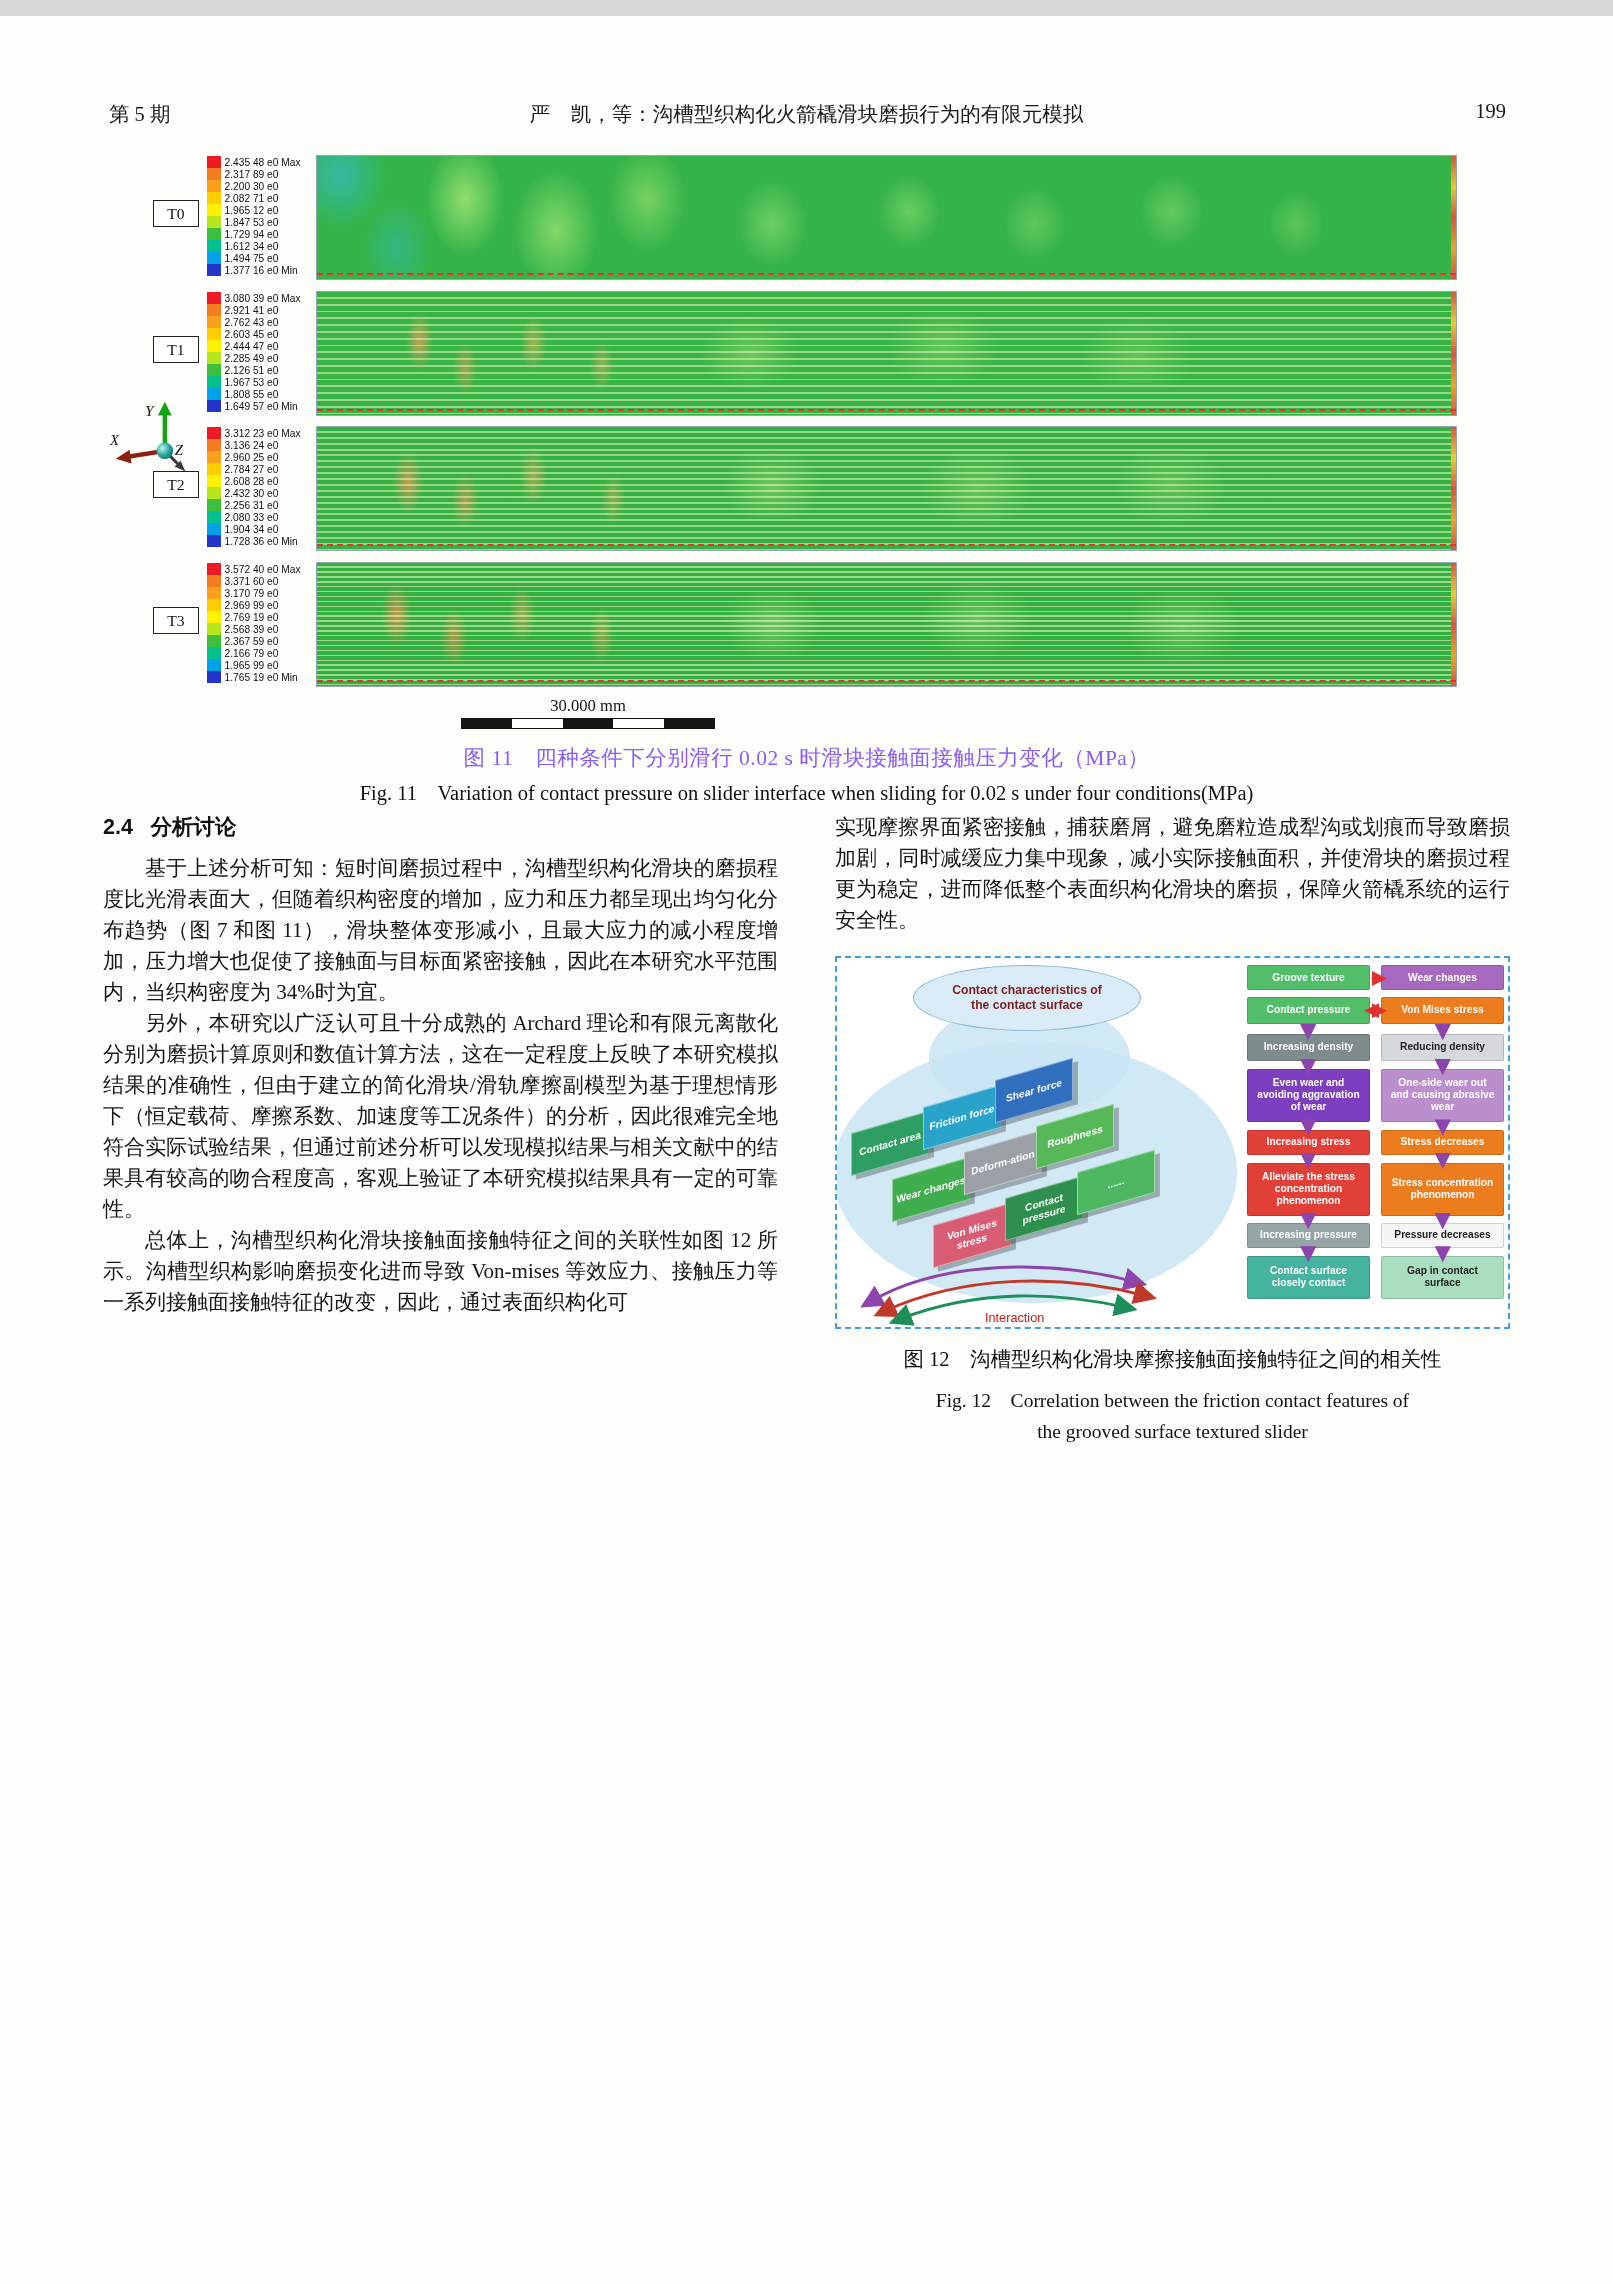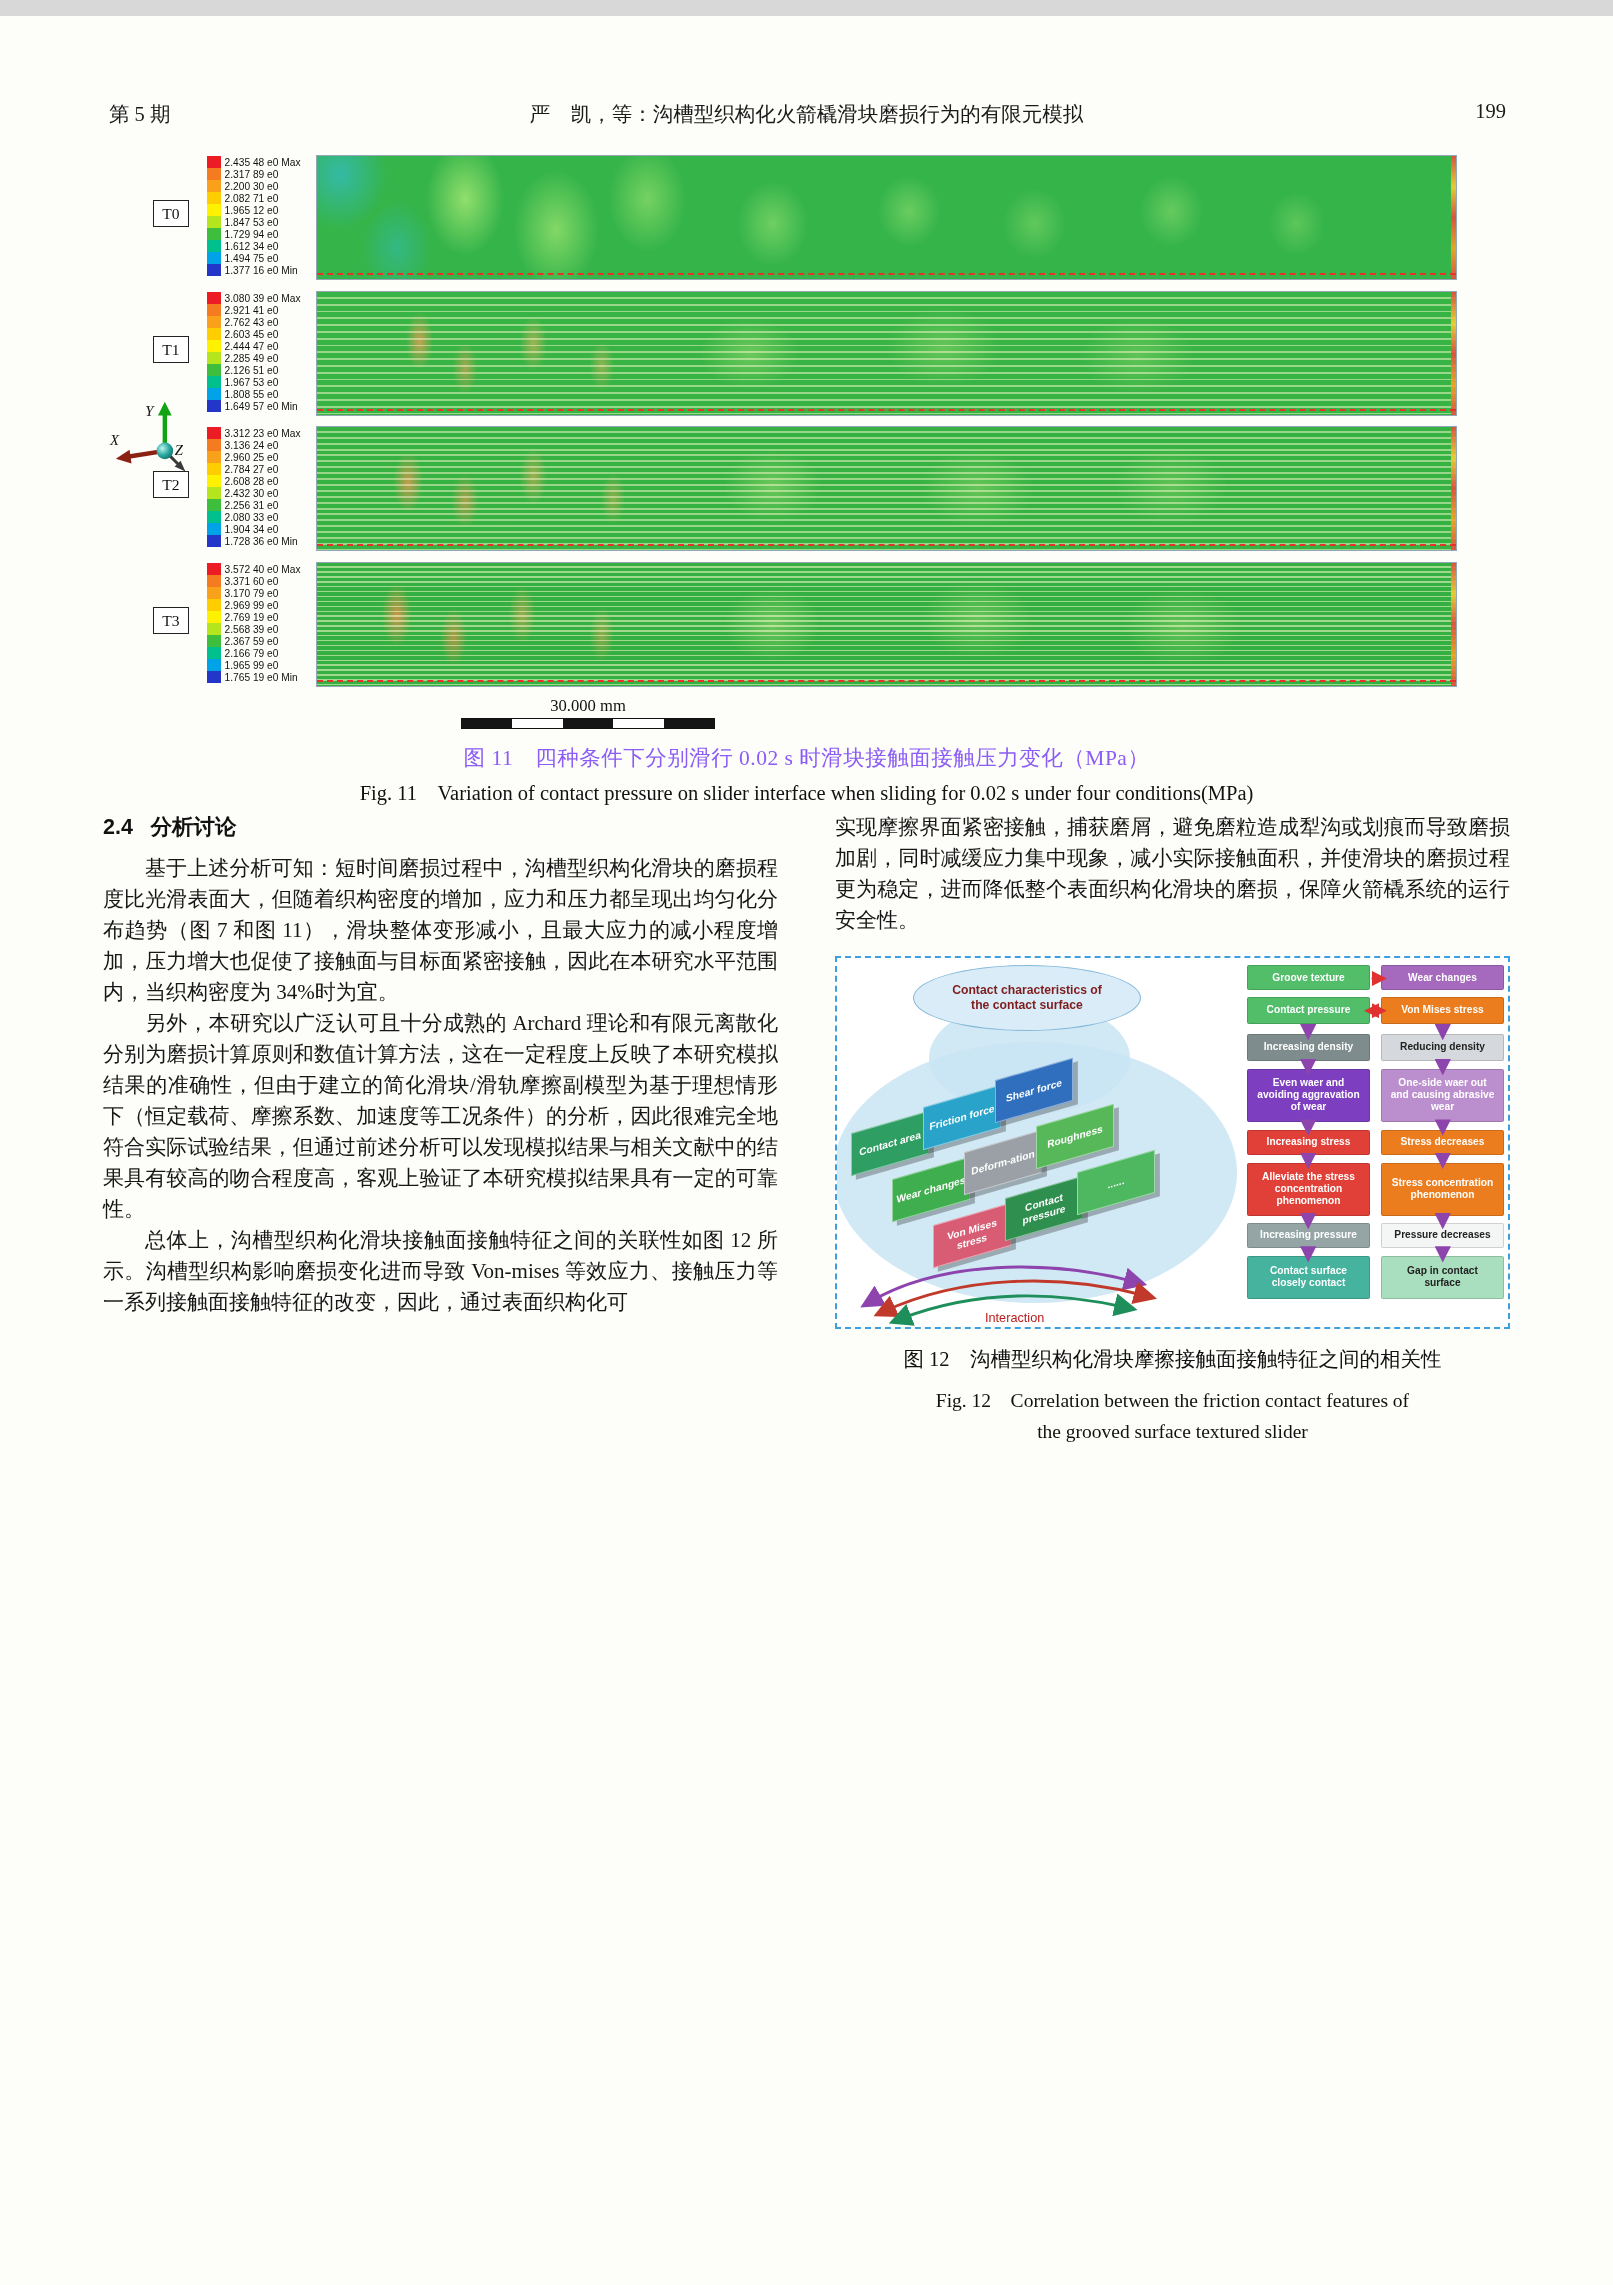--- a/index.html
+++ b/index.html
@@ -10,21 +10,21 @@
   
   .header { position:absolute; top:84px; left:105px; right:105px; height:27px; font-size:20.5px; color:#1a1a1a; }
   .header .issue { position:absolute; left:3.9px; top:0; }
   .header .rtitle { position:absolute; left:0; right:0; top:0; text-align:center; }
   .header .pageno { position:absolute; right:2px; top:0; }
 
   
   .fig11 { position:absolute; left:98px; top:138px; width:1395px; height:585px; }
   .panel { position:absolute; left:0; width:100%; height:127px; }
   .panel0{top:0} .panel1{top:136px} .panel2{top:271px} .panel3{top:407px}
-  .tlabel { position:absolute; left:55px; top:46px; width:36px; height:27px; border:1.5px solid #222; background:#fff;
+  .tlabel { position:absolute; left:55px; top:46px; width:46px; height:27px; border:1.5px solid #222; background:#fff;
             text-align:center; line-height:25px; font-size:15.6px; color:#111; }
   .legend { position:absolute; left:109px; top:2px; }
   .lrow { display:flex; align-items:center; height:12px; }
   .sw { width:13.7px; height:12px; flex:0 0 13.7px; }
   .lv { font-family:"Liberation Sans", sans-serif; font-size:10.2px; margin-left:3.9px; white-space:nowrap; color:#111; }
   .plot { position:absolute; left:218px; top:1px; width:1141px; height:125px; border:1px solid #93a8b4; }
   .dashline { position:absolute; left:0; right:0; bottom:3.9px; border-top:2.1px dashed #e63228; }
   .edge { position:absolute; right:0; top:0; bottom:0; width:4.9px; opacity:.9;
           background:linear-gradient(180deg,#e84c3d 0%,#f5d033 25%,#e84c3d 50%,#f5a623 75%,#e84c3d 100%); }
 

